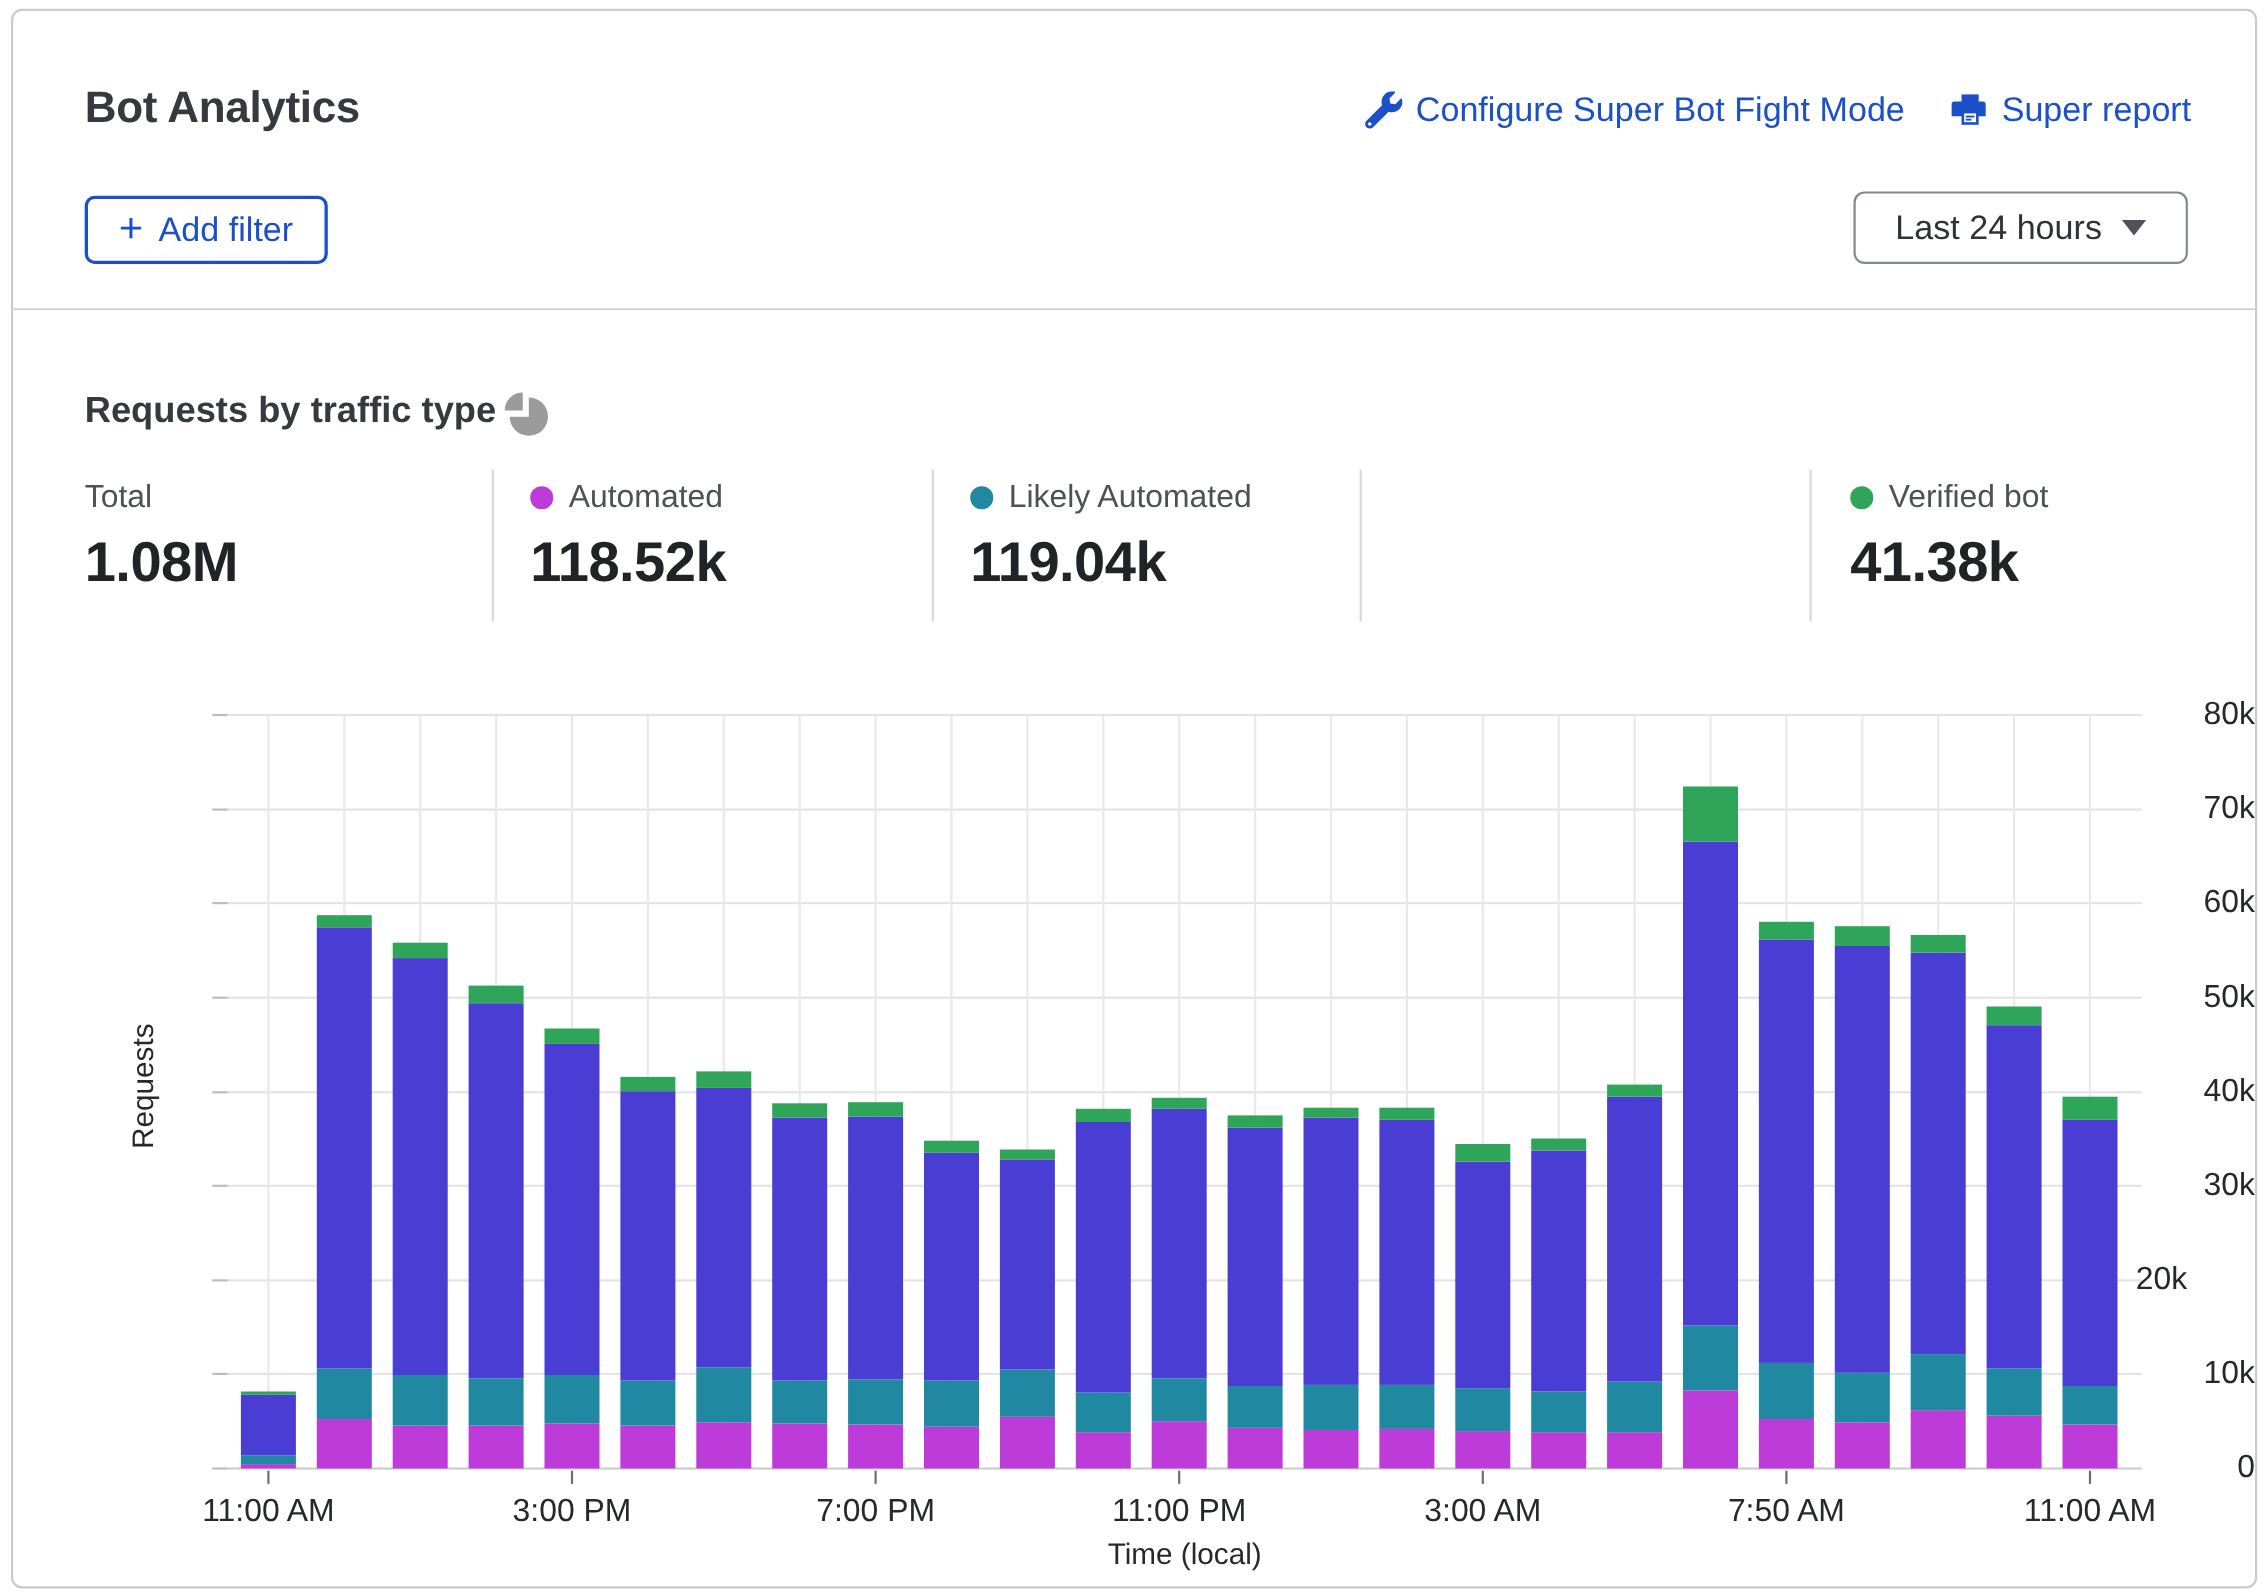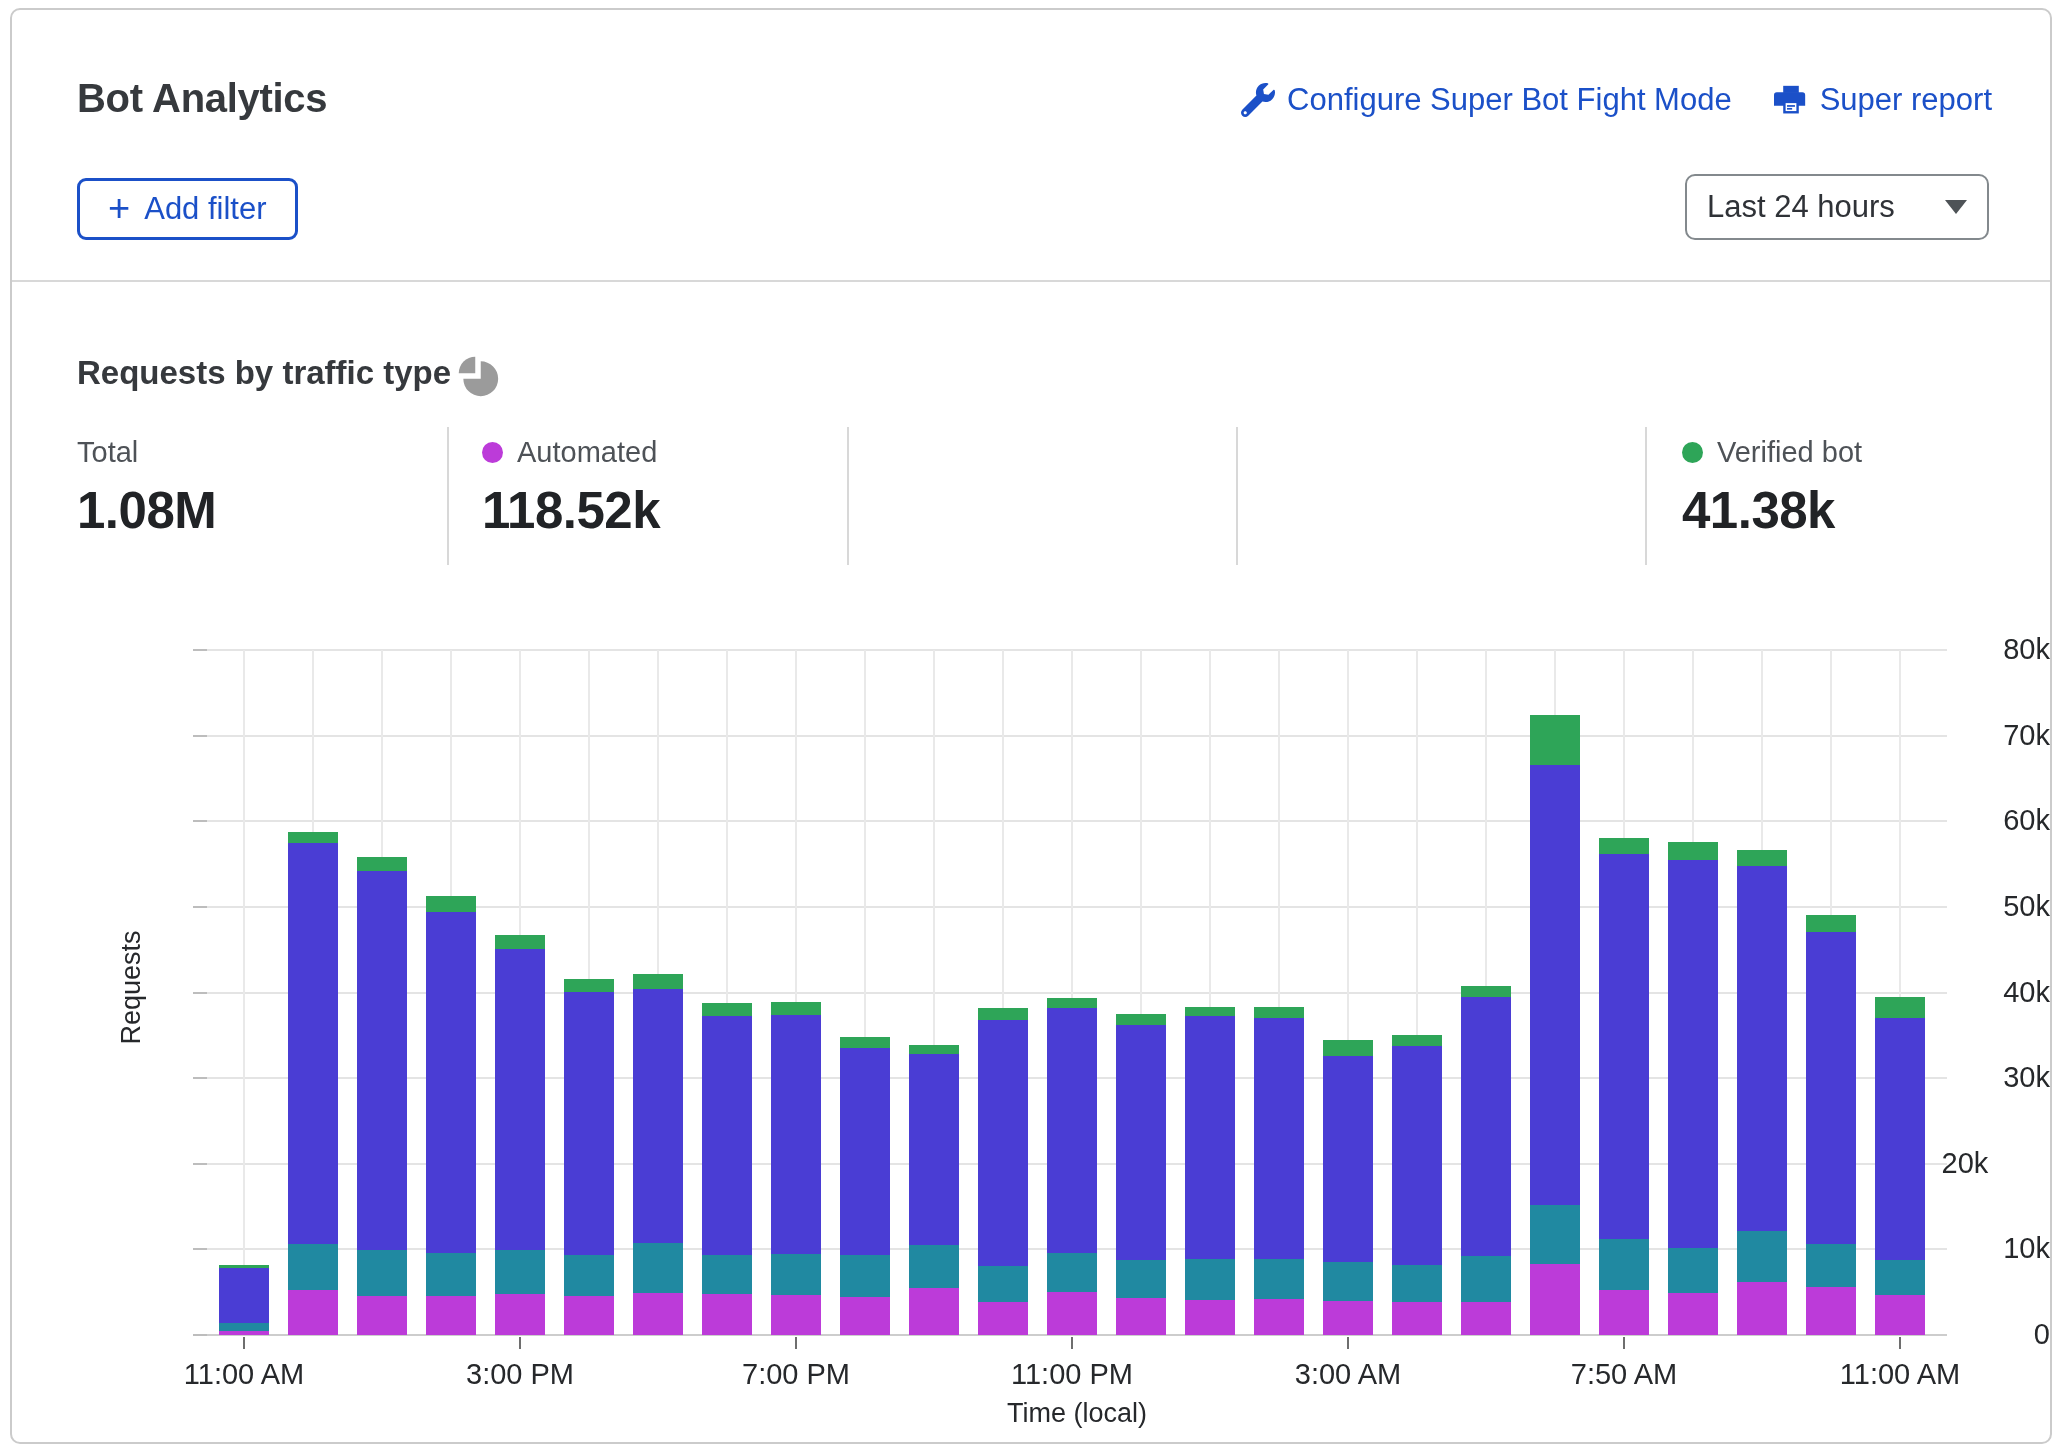--- a/index.html
+++ b/index.html
@@ -27,21 +27,21 @@
     position:absolute;left:65px;top:168px;height:62px;box-sizing:border-box;
     border:3px solid #1B50C8;border-radius:9px;background:#fff;color:#1B50C8;
     display:inline-flex;align-items:center;gap:14px;padding:0 28px;cursor:pointer;
   }
   .add-filter-btn .plus{font-size:38px;font-weight:400;line-height:1;margin-top:-3px;}
   .add-filter-btn .lbl{font-size:31px;}
   .range-select{
     position:absolute;left:1673px;top:164px;width:304px;height:66px;box-sizing:border-box;
     border:2.5px solid #83898D;border-radius:10px;background:#fff;
     display:flex;align-items:center;justify-content:space-between;
-    padding:0 20px;cursor:pointer;
+    padding:0 36px;cursor:pointer;
   }
   .range-select .lbl{font-size:31px;color:#2F3237;}
   .caret{
     width:0;height:0;border-left:11px solid transparent;border-right:11px solid transparent;
     border-top:14px solid #4E5357;margin-left:16px;
   }
   .header-divider{position:absolute;left:0;right:0;top:270px;height:2px;background:#D8D8D8;}
   
   .section-heading{
     position:absolute;left:65px;top:344px;font-size:33px;font-weight:700;color:#36393D;
@@ -132,20 +132,27 @@
   </div>
   <div class="stat-divider" style="left:435px"></div>
   <div class="stat-block" style="left:470px">
     <div class="stat-head">
       <span class="stat-dot" style="background: rgb(188, 59, 217);"></span>
       <span class="stat-label">Automated</span>
     </div>
     <div class="stat-value">118.52k</div>
   </div>
   <div class="stat-divider" style="left:835px"></div>
+  <div class="stat-block" style="left:870px">
+    <div class="stat-head">
+      <span class="stat-dot" style="background: rgb(32, 137, 161);"></span>
+      <span class="stat-label">Likely Automated</span>
+    </div>
+    <div class="stat-value">119.04k</div>
+  </div>
   <div class="stat-divider" style="left:1224px"></div>
   <div class="stat-divider" style="left:1633px"></div>
   <div class="stat-block" style="left:1670px">
     <div class="stat-head">
       <span class="stat-dot" style="background: rgb(46, 165, 88);"></span>
       <span class="stat-label">Verified bot</span>
     </div>
     <div class="stat-value">41.38k</div>
   </div>
 

